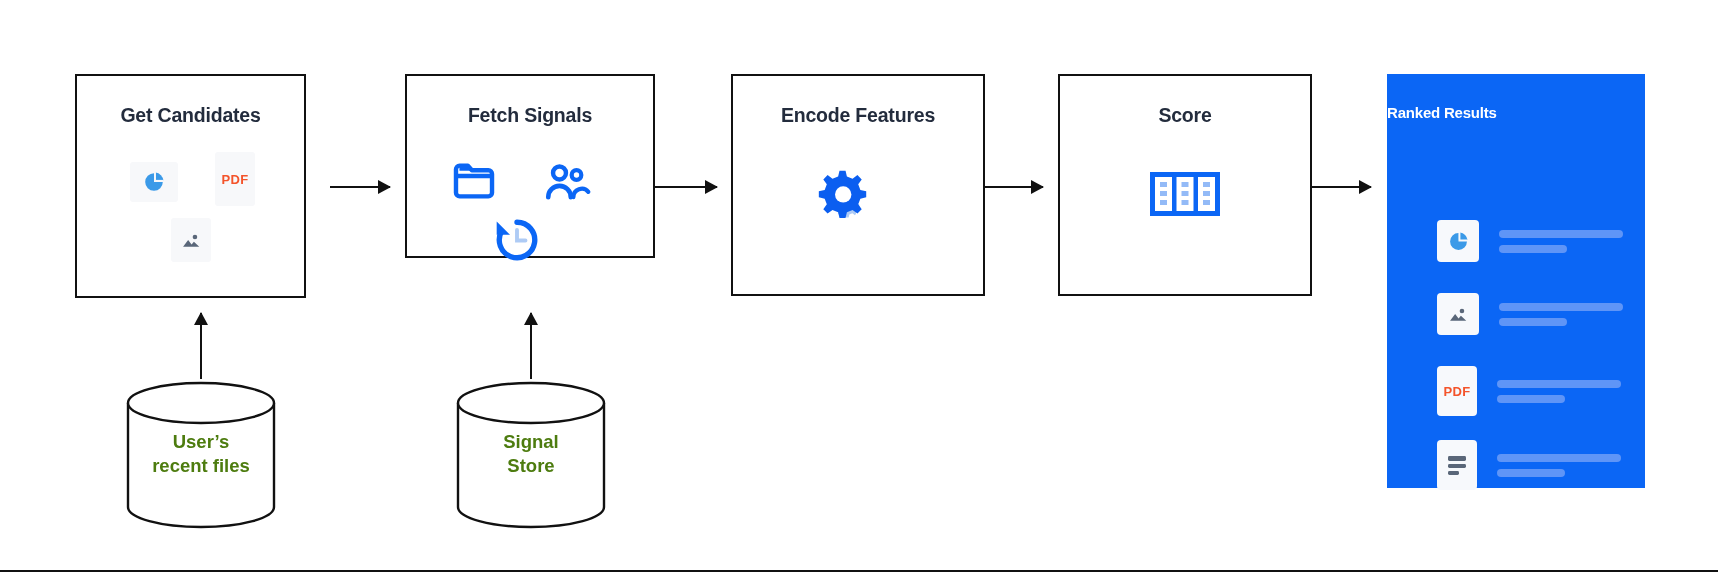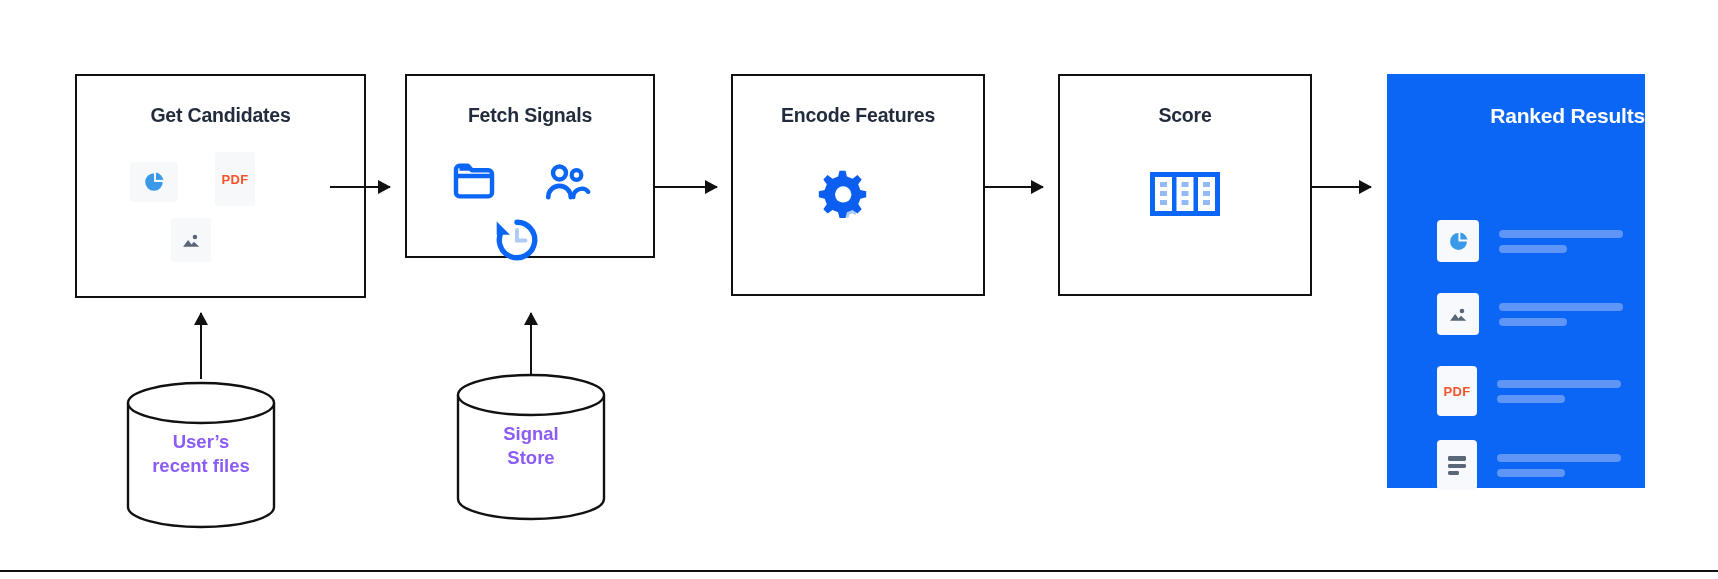--- a/index.html
+++ b/index.html
@@ -102,36 +102,36 @@
     position: absolute;
   }
   .cyl-label {
     position: absolute;
     left: 0;
     right: 0;
     text-align: center;
     font-size: 18.5px;
     font-weight: 700;
     line-height: 1.32;
-    color: #8b5cf6;
+    color: #4d7c0f;
     white-space: pre-line;
   }
 
   
   .results-panel {
     position: absolute;
     background: #0b66f5;
   }
   .results-title {
     position: absolute;
     left: 0;
     right: 0;
     top: 30px;
-    text-align: right;
-    font-size: 21px;
+    text-align: left;
+    font-size: 15px;
     font-weight: 700;
     letter-spacing: -0.2px;
     color: #ffffff;
     white-space: nowrap;
   }
   .result-row {
     position: absolute;
     display: flex;
     align-items: center;
   }
@@ -165,21 +165,21 @@
     width: 1718px;
     height: 2px;
     background: #111111;
   }
 </style>
 </head>
 <body>
 
 <div class="canvas">
 
-  <div class="stage" style="left:75px; top:74px; width:291px; height:224px;">
+  <div class="stage" style="left:75px; top:74px; width:231px; height:224px;">
     <div class="stage-title">Get Candidates</div>
     <div class="stage-body">
 
       <div class="tile" style="left:53px; top:18px; width:48px; height:40px;">
         <svg width="24" height="24" viewBox="0 0 24 24" aria-hidden="true">
           <path d="M12 3.2a8.8 8.8 0 1 0 8.8 8.8h-8.8z" fill="#3b9ae8"></path>
           <path d="M13.6 2.6v7.8h7.8a8.85 8.85 0 0 0-7.8-7.8z" fill="#3b9ae8"></path>
           <rect x="12.35" y="2.2" width="1.6" height="8.6" fill="#f7f8fa"></rect>
           <rect x="13.1" y="9.9" width="8.4" height="1.6" fill="#f7f8fa"></rect>
         </svg>
@@ -342,21 +342,21 @@
     <svg width="152" height="150" viewBox="0 0 152 150" aria-hidden="true">
       <path d="M3 23 L3 127" fill="none" stroke="#111111" stroke-width="2.4"></path>
       <path d="M149 23 L149 127" fill="none" stroke="#111111" stroke-width="2.4"></path>
       <ellipse cx="76" cy="23" rx="73" ry="20" fill="#ffffff" stroke="#111111" stroke-width="2.4"></ellipse>
       <path d="M3 127 a73 20 0 0 0 146 0" fill="none" stroke="#111111" stroke-width="2.4"></path>
     </svg>
     <div class="cyl-label" style="top:50px;">User’s
 recent files</div>
   </div>
 
-  <div class="cylinder" style="left:455px; top:372px; width:152px; height:150px;">
+  <div class="cylinder" style="left:455px; top:380px; width:152px; height:150px;">
     <svg width="152" height="150" viewBox="0 0 152 150" aria-hidden="true">
       <path d="M3 23 L3 127" fill="none" stroke="#111111" stroke-width="2.4"></path>
       <path d="M149 23 L149 127" fill="none" stroke="#111111" stroke-width="2.4"></path>
       <ellipse cx="76" cy="23" rx="73" ry="20" fill="#ffffff" stroke="#111111" stroke-width="2.4"></ellipse>
       <path d="M3 127 a73 20 0 0 0 146 0" fill="none" stroke="#111111" stroke-width="2.4"></path>
     </svg>
     <div class="cyl-label" style="top:50px;">Signal
 Store</div>
   </div>
 

